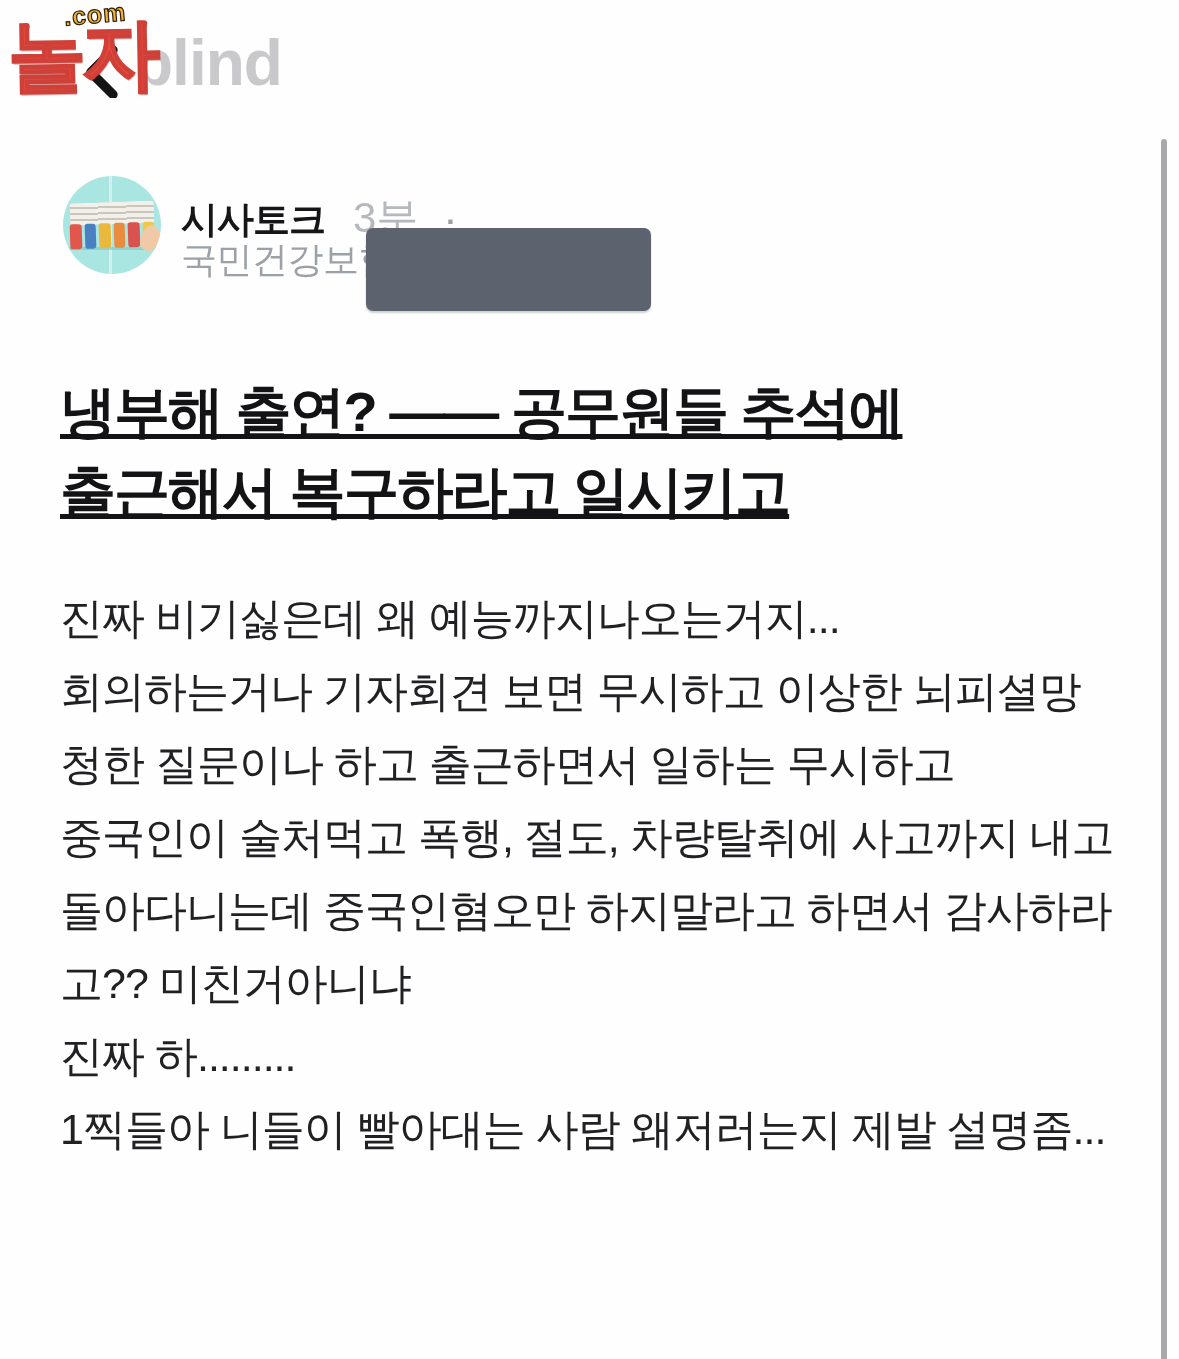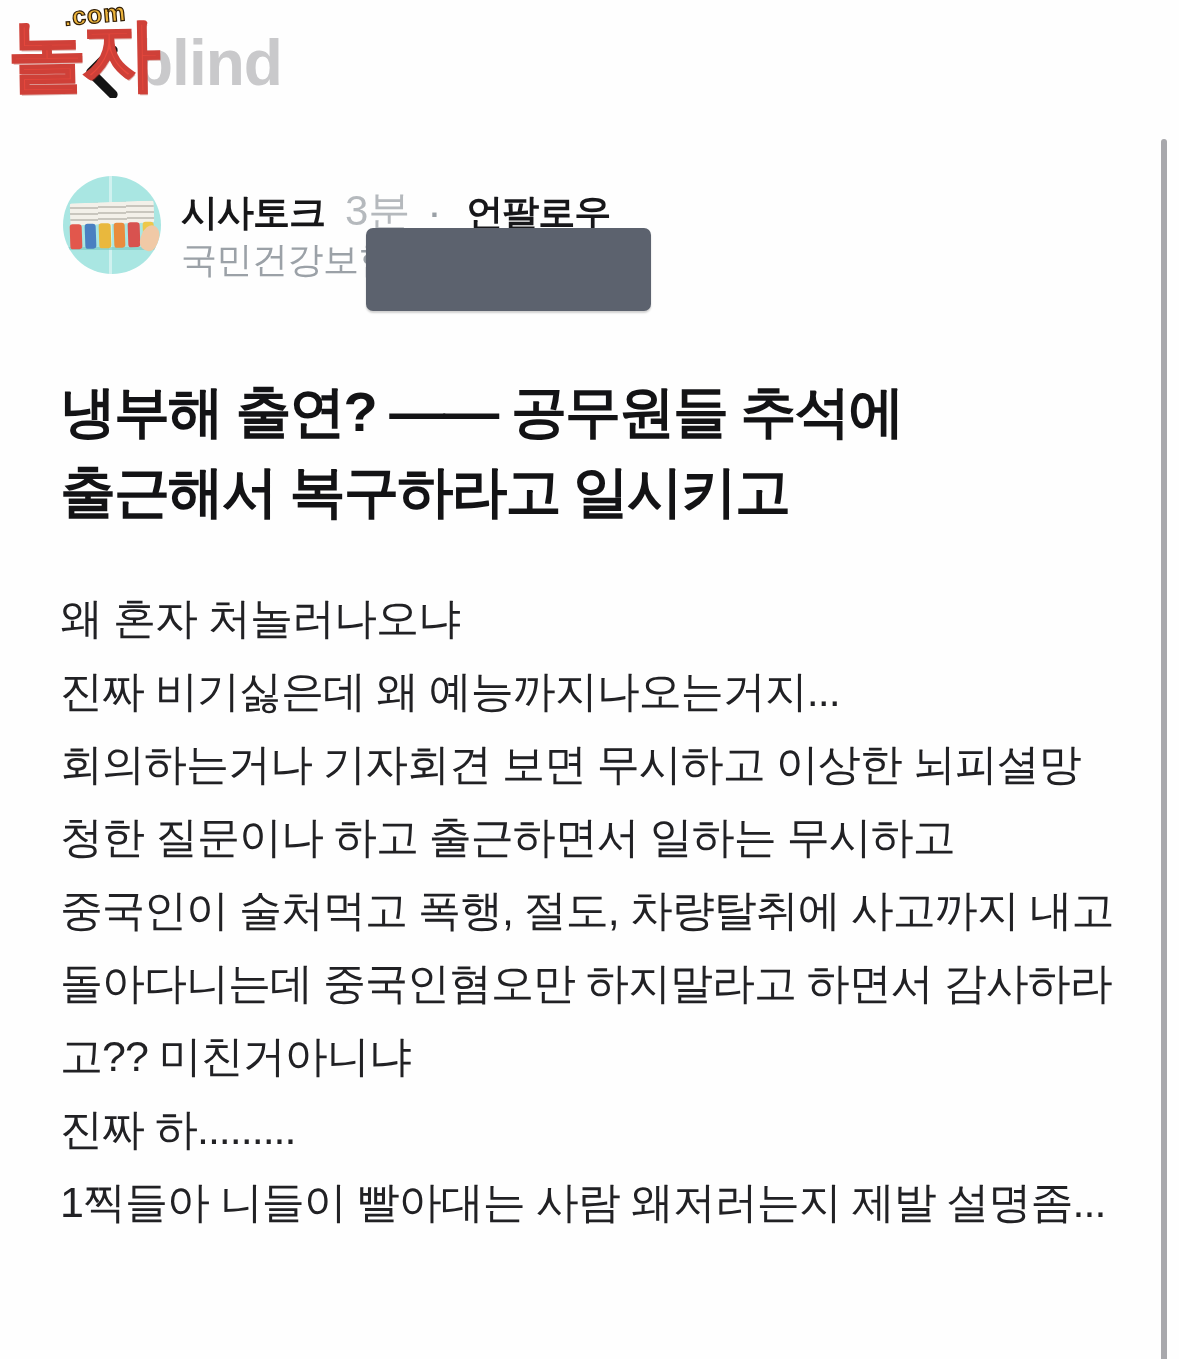--- a/index.html
+++ b/index.html
@@ -64,22 +64,22 @@
   .avatar .figures span { flex: 1; border-radius: 3px; }
   .fig1 { background: #e2574c; } .fig2 { background: #4a7fc1; }
   .fig3 { background: #e9b83d; } .fig4 { background: #e98c3d; }
   .fig5 { background: #d8524f; } .fig6 { background: #edc84a; }
   .avatar .thumb {
     position: absolute; right: 2%; top: 50%; width: 18px; height: 26px;
     background: #f0c9a6; border-radius: 50% 50% 40% 40%; transform: rotate(18deg);
   }
 
   .meta-row1 {
-    position: absolute; left: 181px; top: 183px;
-    display: flex; align-items: baseline; gap: 20px; white-space: nowrap;
+    position: absolute; left: 181px; top: 190px;
+    display: flex; align-items: baseline; gap: 28px; white-space: nowrap;
   }
   .channel   { font-size: 37px; font-weight: 700; color: #161618; letter-spacing: -1px; }
   .time      { font-size: 42px; font-weight: 400; color: #b5b9bd; }
   .dot-sep   { font-size: 30px; font-weight: 700; color: #9aa0a6; }
   .unfollow  { font-size: 37px; font-weight: 700; color: #17171a; letter-spacing: -1px; margin-left: 6px; }
 
   .meta-row2 {
     position: absolute; left: 181px; top: 236px;
     font-size: 36px; font-weight: 400; color: #9ba1a7; letter-spacing: -0.5px;
     white-space: nowrap;
@@ -87,21 +87,21 @@
   .redaction {
     position: absolute; left: 366px; top: 228px; width: 285px; height: 83px;
     background: #5c626e; border-radius: 7px;
     box-shadow: 0 2px 2px rgba(0,0,0,.18);
   }
 
   
   .title {
     position: absolute; left: 60px; top: 372px; width: 1080px; margin: 0;
     font-size: 56px; font-weight: 800; line-height: 80px;
-    color: #131315; letter-spacing: -2px;
+    color: #131315; letter-spacing: -2px; text-decoration: underline;
   }
   .body-text {
     position: absolute; left: 60px; top: 582px; width: 1095px;
     font-size: 43px; font-weight: 400; line-height: 73px;
     color: #212124; letter-spacing: -1px; white-space: nowrap;
   }
 
   
   .scrollbar {
     position: absolute; left: 1161px; top: 139px; width: 6px; height: 1220px;
@@ -152,33 +152,31 @@
           <span class="fig6"></span>
       </span>
       <span class="thumb"></span>
     </span>
   </div>
 
   <div class="meta-row1">
     <span class="channel">시사토크</span>
     <span class="time">3분</span>
     <span class="dot-sep">·</span>
-    <span class="unfollow">언팔로우</span>
   </div>
 
   <div class="meta-row2">국민건강보험</div>
   <div class="redaction"></div>
 
   <h1 class="title">
       <div class="title-line">냉부해 출연? —— 공무원들 추석에</div>
       <div class="title-line">출근해서 복구하라고 일시키고</div>
     </h1>
 
   <div class="body-text">
-      <div class="body-line">왜 혼자 처놀러나오냐</div>
       <div class="body-line">진짜 비기싫은데 왜 예능까지나오는거지...</div>
       <div class="body-line">회의하는거나 기자회견 보면 무시하고 이상한 뇌피셜망</div>
       <div class="body-line">청한 질문이나 하고 출근하면서 일하는 무시하고</div>
       <div class="body-line">중국인이 술처먹고 폭행, 절도, 차량탈취에 사고까지 내고</div>
       <div class="body-line">돌아다니는데 중국인혐오만 하지말라고 하면서 감사하라</div>
       <div class="body-line">고?? 미친거아니냐</div>
       <div class="body-line">진짜 하.........</div>
       <div class="body-line">1찍들아 니들이 빨아대는 사람 왜저러는지 제발 설명좀...</div>
     </div>
 

